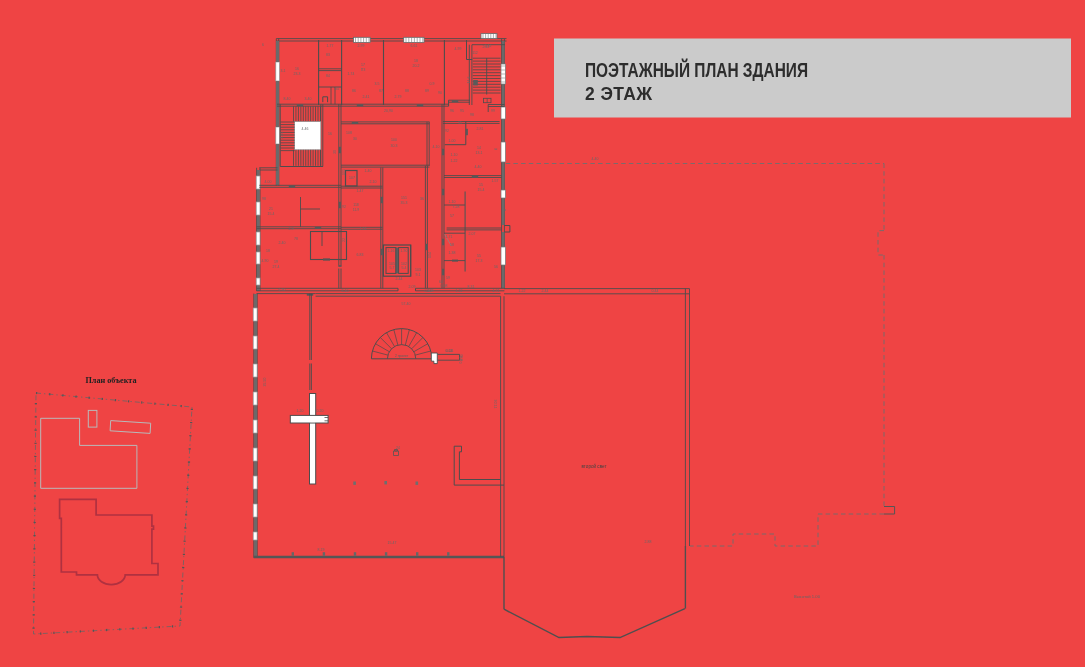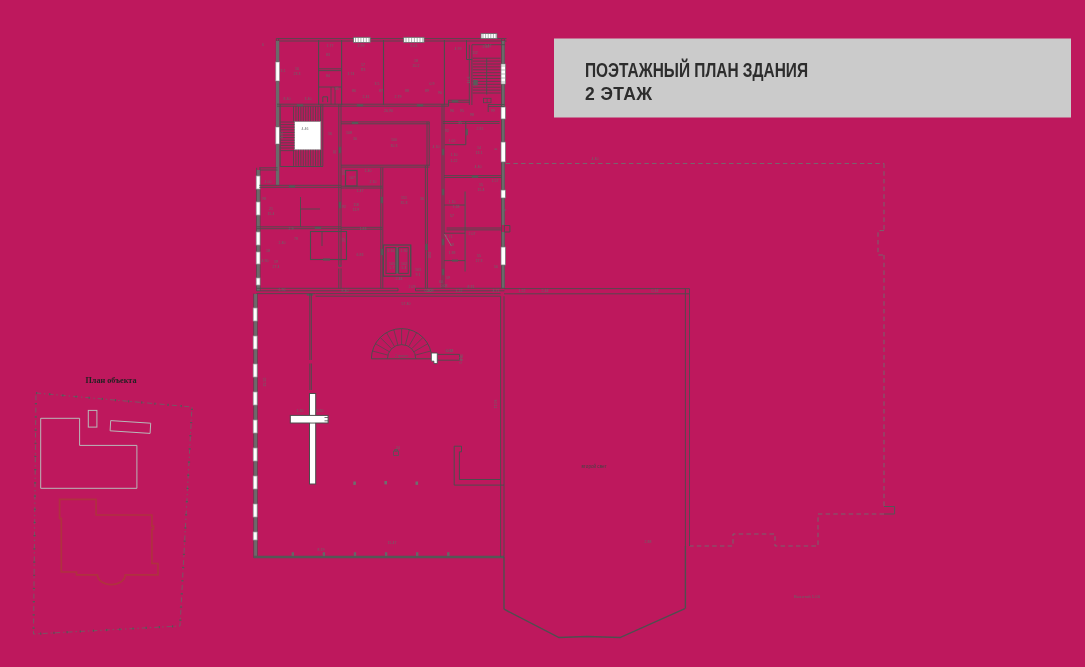--- a/index.html
+++ b/index.html
@@ -1,17 +1,17 @@
 <!DOCTYPE html>
 <html><head>
 <meta charset="utf-8">
 <title>План</title>
 <style>
 html,body{margin:0;padding:0;background:#ffffff;}
-#page{position:relative;width:1085px;height:667px;background:#be185d;overflow:hidden;}
+#page{position:relative;width:1085px;height:667px;background:#ef4444;overflow:hidden;}
 </style>
 </head>
 <body>
 <div id="page">
 <svg width="1085" height="667" viewBox="0 0 1085 667">
 
 <rect x="554" y="38.5" width="517" height="79" fill="#cbcbcb"></rect>
 
 <text x="585" y="77" font-family="Liberation Sans, sans-serif" font-size="19.5" fill="#2d2d2d" font-weight="bold" textLength="223" lengthAdjust="spacingAndGlyphs">ПОЭТАЖНЫЙ ПЛАН ЗДАНИЯ</text>
 

